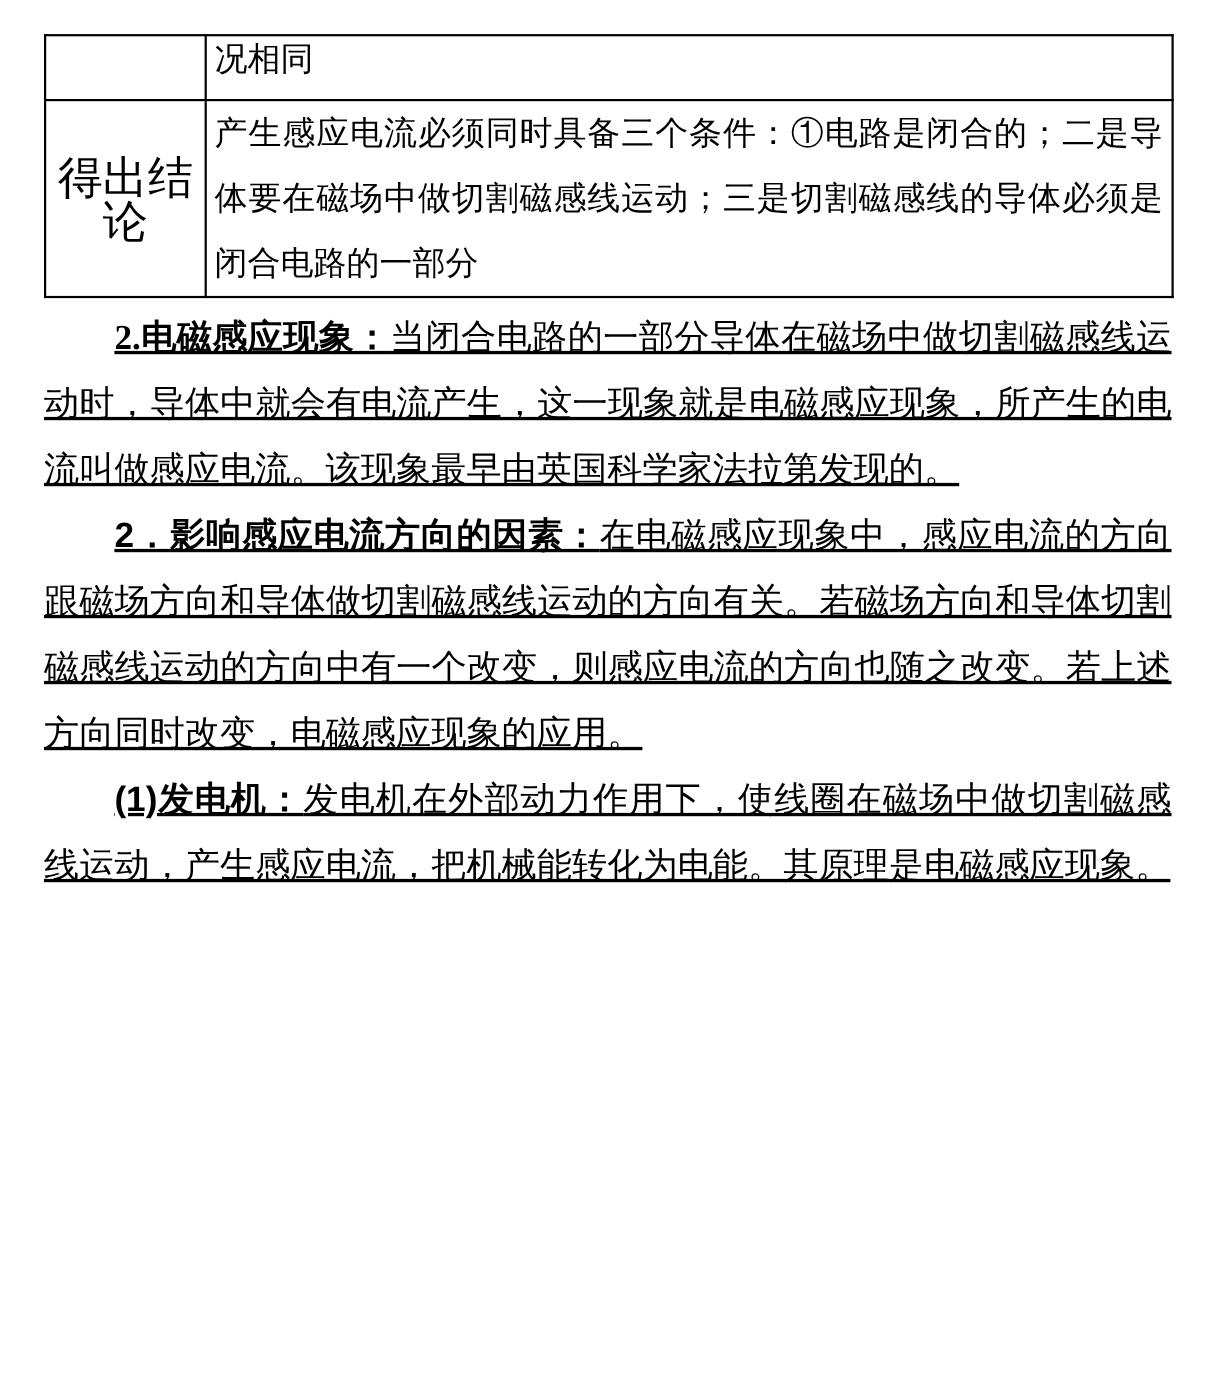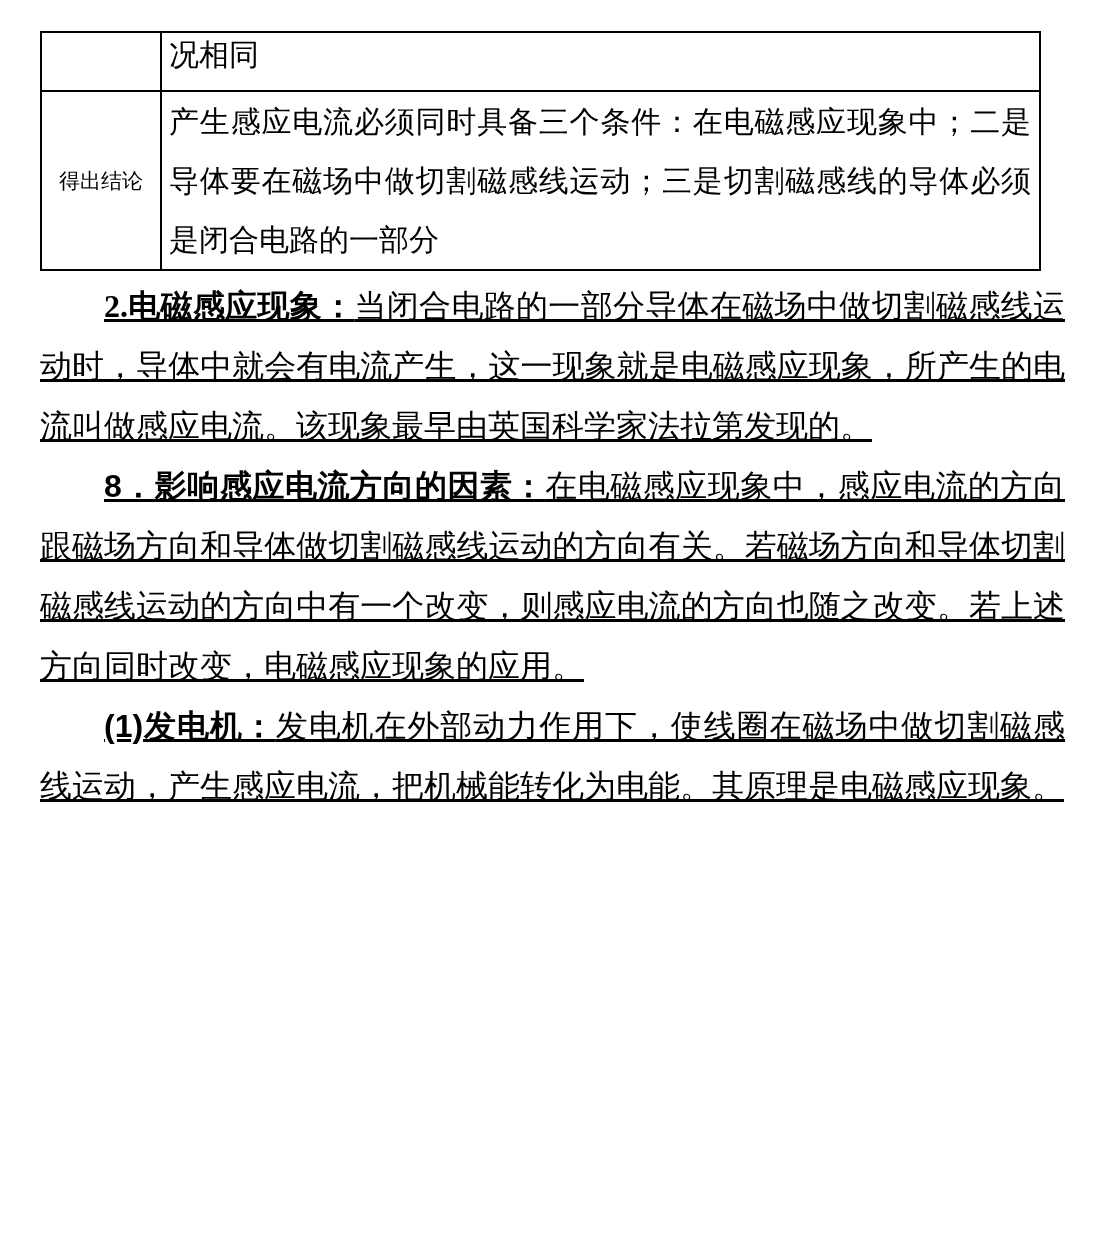--- a/index.html
+++ b/index.html
@@ -25,24 +25,24 @@
     left: 40px;
     top: 31px;
     border-collapse: collapse;
     table-layout: fixed;
   }
   .kv-table td {
     border: 2px solid #000000;
     overflow: hidden;
   }
   .cell-label {
-    width: 120px;
+    width: 146px;
     text-align: center;
     vertical-align: middle;
-    font-size: 21px;
+    font-size: 41px;
     line-height: 40px;
   }
   .cell-content {
     width: 879px;
     font-size: 30px;
     padding: 0 8px 0 7px;
     text-align: justify;
   }
   .row-cont td { height: 59px; }
   .row-cont .cell-content {
@@ -87,32 +87,32 @@
 <div class="page">
 
   <table class="kv-table">
     <tbody>
       <tr class="row-cont">
         <td class="cell-label"></td>
         <td class="cell-content">况相同</td>
       </tr>
       <tr class="row-conclusion">
         <td class="cell-label">得出结论</td>
-        <td class="cell-content">产生感应电流必须同时具备三个条件：在电磁感应现象中；二是导体要在磁场中做切割磁感线运动；三是切割磁感线的导体必须是闭合电路的一部分</td>
+        <td class="cell-content">产生感应电流必须同时具备三个条件：①电路是闭合的；二是导体要在磁场中做切割磁感线运动；三是切割磁感线的导体必须是闭合电路的一部分</td>
       </tr>
     </tbody>
   </table>
 
   <div class="content">
 
     <p><span class="lead-serif">2.电磁感应现象：</span><span>当闭合电路的一部分导体在磁场中做切割磁感线运动时，导体中就会有电流产生，这一现象就是电磁感应现象，所产生的电流叫做感应电流。该现象最早由英国科学家法拉第发现的。</span></p>
 
 
 
-    <p><span class="lead">8．影响感应电流方向的因素：</span><span>在电磁感应现象中，感应电流的方向跟磁场方向和导体做切割磁感线运动的方向有关。若磁场方向和导体切割磁感线运动的方向中有一个改变，则感应电流的方向也随之改变。若上述方向同时改变，电磁感应现象的应用。</span></p>
+    <p><span class="lead">2．影响感应电流方向的因素：</span><span>在电磁感应现象中，感应电流的方向跟磁场方向和导体做切割磁感线运动的方向有关。若磁场方向和导体切割磁感线运动的方向中有一个改变，则感应电流的方向也随之改变。若上述方向同时改变，电磁感应现象的应用。</span></p>
 
 
     <p><span class="lead">(1)发电机：</span><span>发电机在外部动力作用下，使线圈在磁场中做切割磁感线运动，产生感应电流，把机械能转化为电能。其原理是电磁感应现象。</span></p>
 
 
   </div>
 
 </div>
 
 </body></html>

